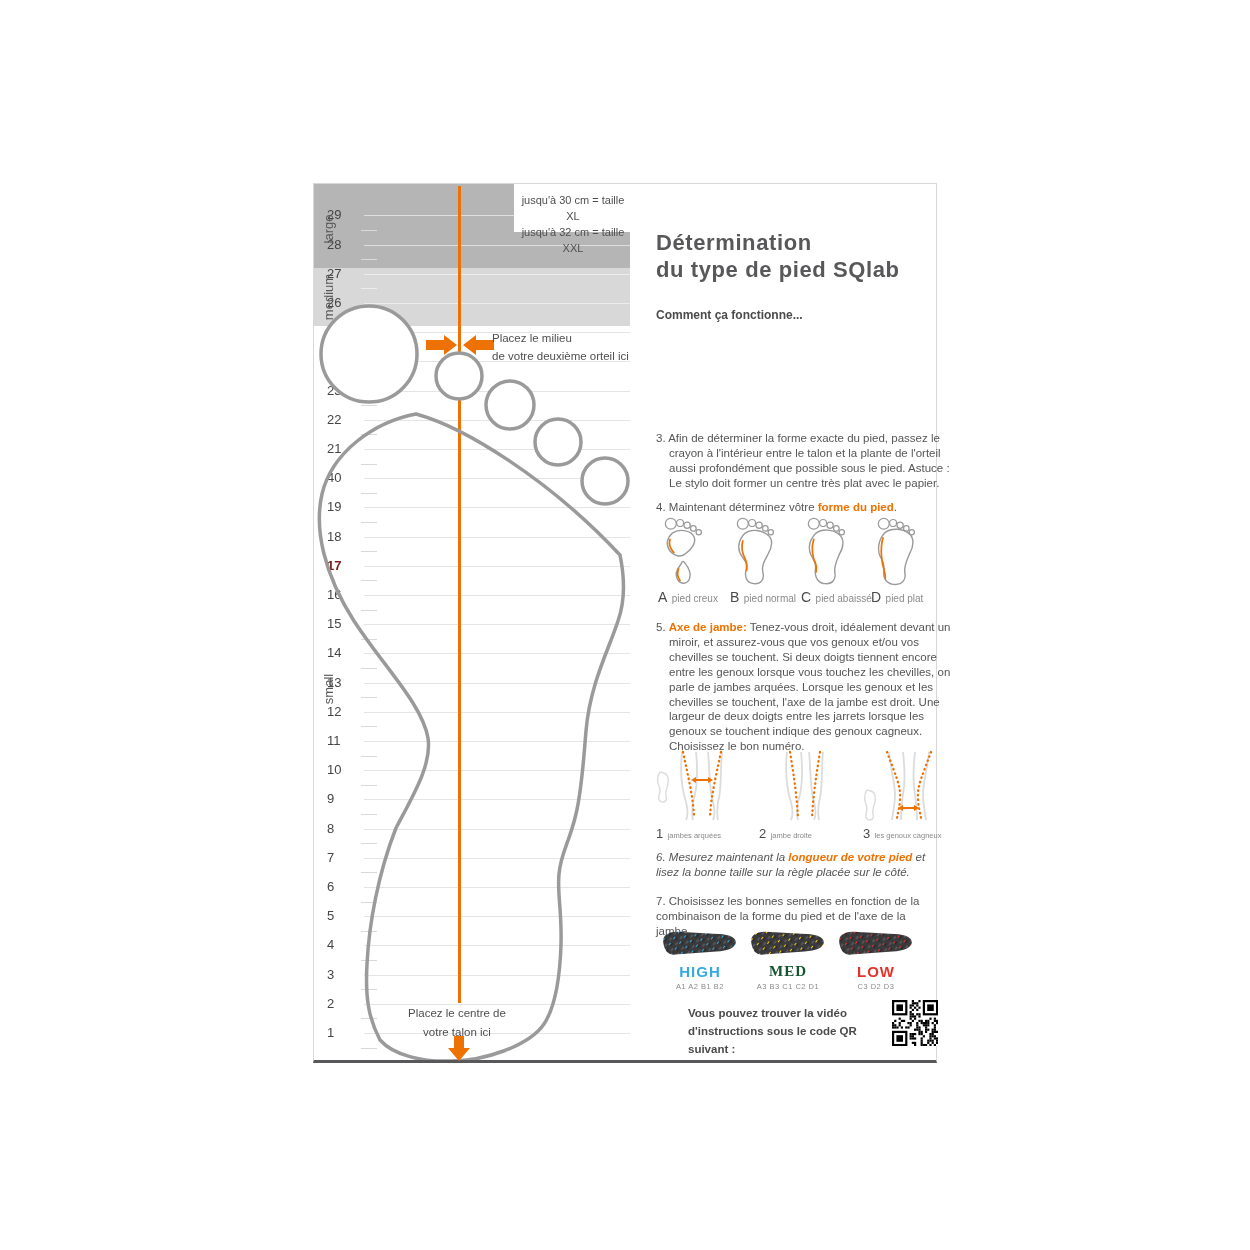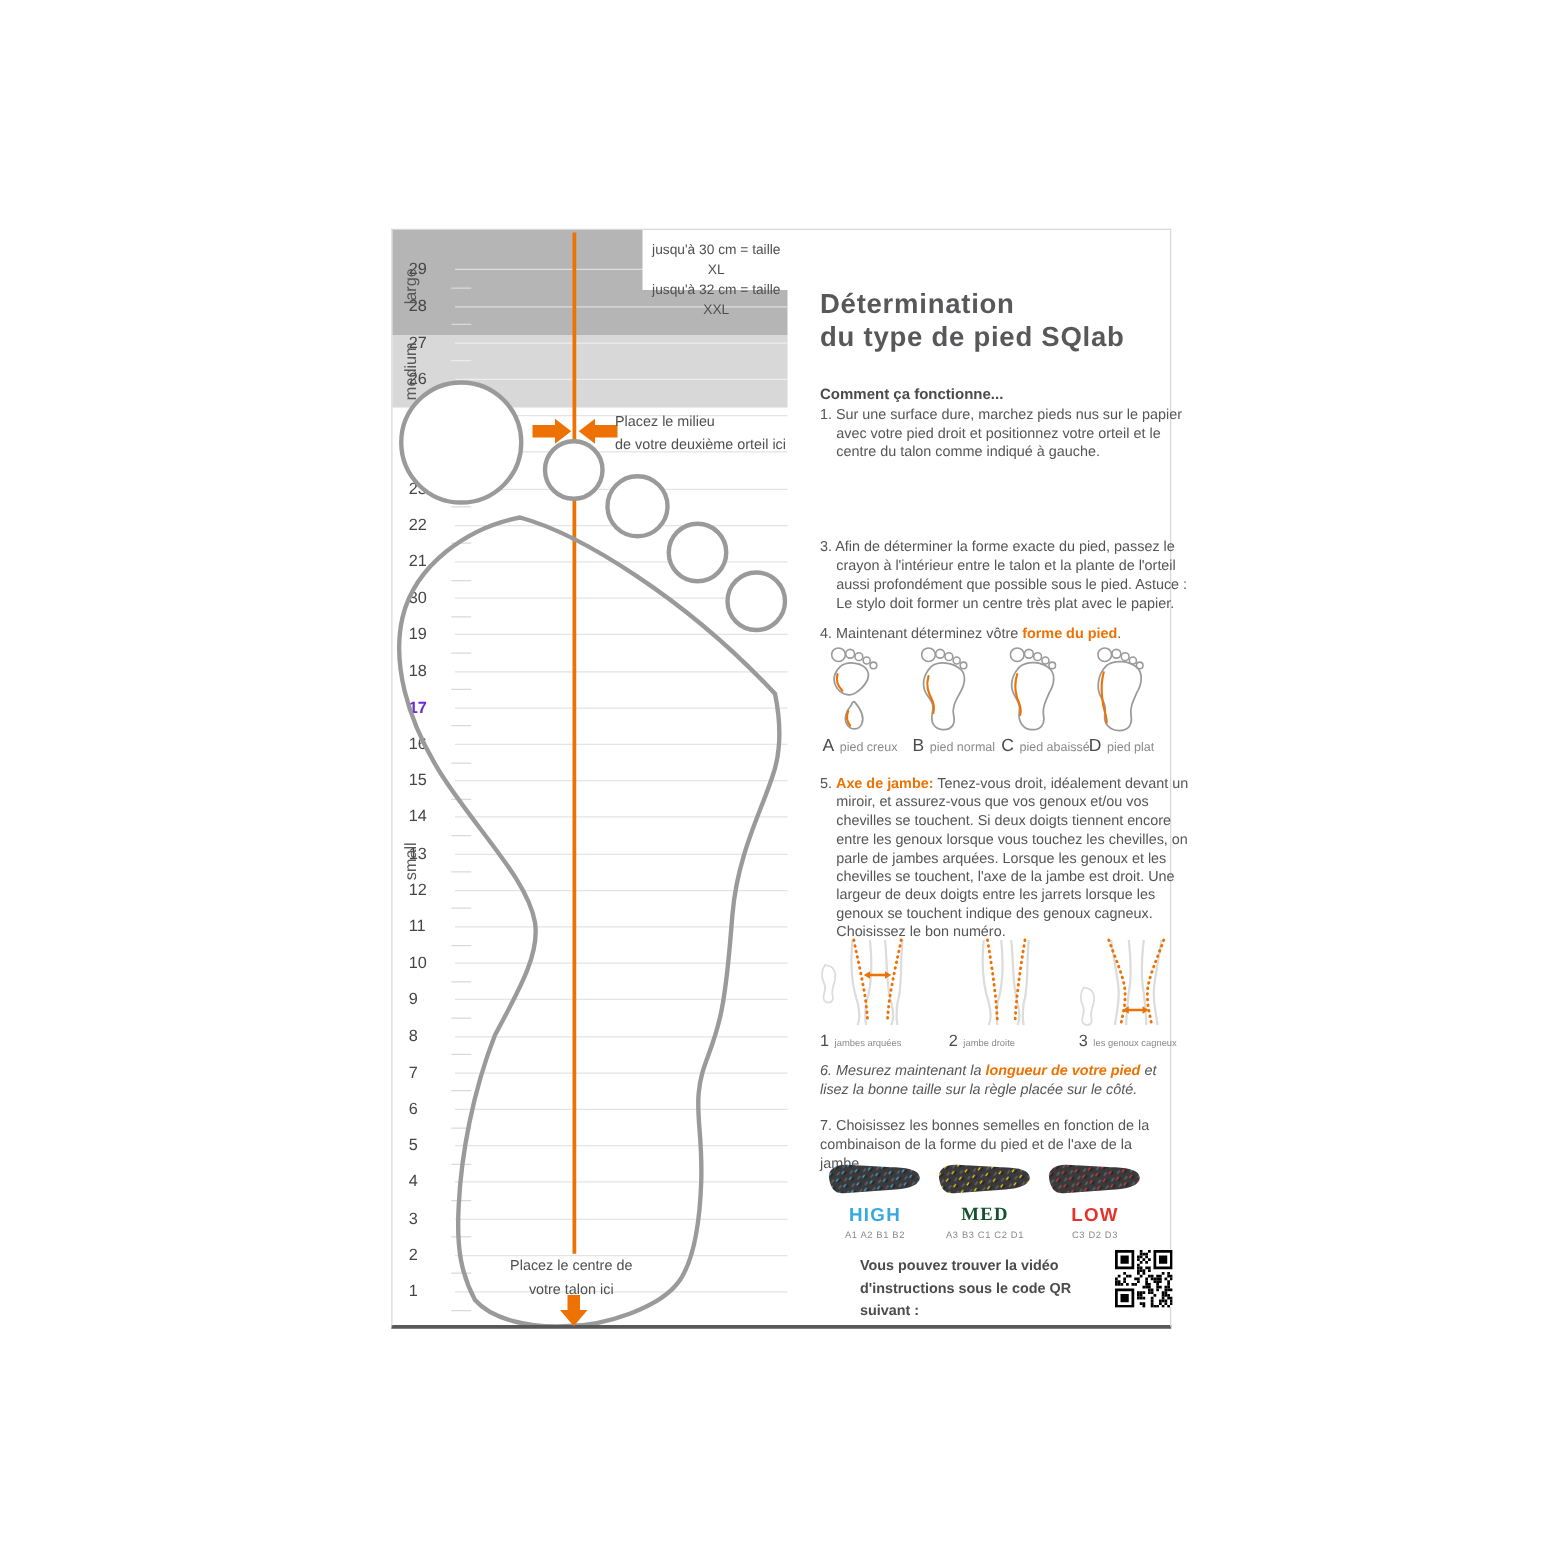--- a/index.html
+++ b/index.html
@@ -15,21 +15,21 @@
              text-align:center;font-size:11px;line-height:16px;padding-top:8px;box-sizing:border-box;color:#4f4f51;}
 
   .zone-label{position:absolute;transform:translate(-50%,-50%) rotate(-90deg);font-size:13px;color:#58585a;z-index:6;white-space:nowrap;}
 
   .ruler-layer{position:absolute;inset:0;z-index:2;}
   .gridline{position:absolute;left:50px;width:266px;height:1px;background:#e4e4e4;}
   .gridline.band{background:rgba(255,255,255,0.55);}
   .halftick{position:absolute;left:47px;width:16px;height:1px;background:#d9d9d9;}
   .halftick.band{background:rgba(255,255,255,0.5);}
   .rnum{position:absolute;width:32px;left:13px;text-align:left;font-size:13px;line-height:16px;color:#454547;}
-  .rnum.bold{font-weight:700;color:#6d28d9;}
+  .rnum.bold{font-weight:700;color:#7f1d1d;}
 
   .orange-line{position:absolute;left:144px;top:2px;width:2.5px;height:817px;background:#ee7203;z-index:3;}
   .foot-layer{position:absolute;inset:0;z-index:4;}
 
   .toe-note{position:absolute;left:178px;top:146px;font-size:11.5px;line-height:17.5px;color:#4f4f51;z-index:6;}
   .heel-note{position:absolute;left:63px;top:820px;width:160px;text-align:center;font-size:11.5px;line-height:19px;color:#4f4f51;z-index:6;}
   .heel-arrow{position:absolute;left:133px;top:852px;z-index:6;}
   .toe-arrows{position:absolute;left:108px;top:148px;z-index:6;}
 
   
@@ -95,21 +95,21 @@
         <div class="halftick" style="top: 221.2px;"></div>
         <div class="rnum" style="top: 198.6px;">23</div>
         <div class="gridline" style="top: 235.8px;"></div>
         <div class="halftick" style="top: 250.4px;"></div>
         <div class="rnum" style="top: 227.8px;">22</div>
         <div class="gridline" style="top: 265px;"></div>
         <div class="halftick" style="top: 279.6px;"></div>
         <div class="rnum" style="top: 257px;">21</div>
         <div class="gridline" style="top: 294.2px;"></div>
         <div class="halftick" style="top: 308.8px;"></div>
-        <div class="rnum" style="top: 286.2px;">30</div>
+        <div class="rnum" style="top: 286.2px;">40</div>
         <div class="gridline" style="top: 323.4px;"></div>
         <div class="halftick" style="top: 338px;"></div>
         <div class="rnum" style="top: 315.4px;">19</div>
         <div class="gridline" style="top: 352.6px;"></div>
         <div class="halftick" style="top: 367.2px;"></div>
         <div class="rnum" style="top: 344.6px;">18</div>
         <div class="gridline" style="top: 381.8px;"></div>
         <div class="halftick" style="top: 396.4px;"></div>
         <div class="rnum bold" style="top: 373.8px;">17</div>
         <div class="gridline" style="top: 411px;"></div>
@@ -214,24 +214,20 @@
       <polygon points="7,0 17,0 17,12 23,12 12,25 1,12 7,12" fill="#ee7203"></polygon>
     </svg>
 
     <div class="col title">
       <div>Détermination</div>
       <div>du type de pied SQlab</div>
     </div>
 
     <div class="col intro">Comment ça fonctionne...</div>
 
-    <div class="col step hang" style="top:141px;">
-      <span>1.</span>
-      <span>Sur une surface dure, marchez pieds nus sur le papier avec votre pied droit et positionnez votre orteil et le centre du talon comme indiqué à gauche.</span>
-    </div>
     <div class="col step hang" style="top:247px;">
       <span>3.</span>
       <span>Afin de déterminer la forme exacte du pied, passez le crayon à l'intérieur entre le talon et la plante de l'orteil aussi profondément que possible sous le pied. Astuce : Le stylo doit former un centre très plat avec le papier.</span>
     </div>
     <div class="col step" style="top:316px;">
       <span>4.</span>
       <span>Maintenant déterminez vôtre </span><span class="orange-b">forme du pied</span><span>.</span>
     </div>
 
     <div class="col feet-row">

